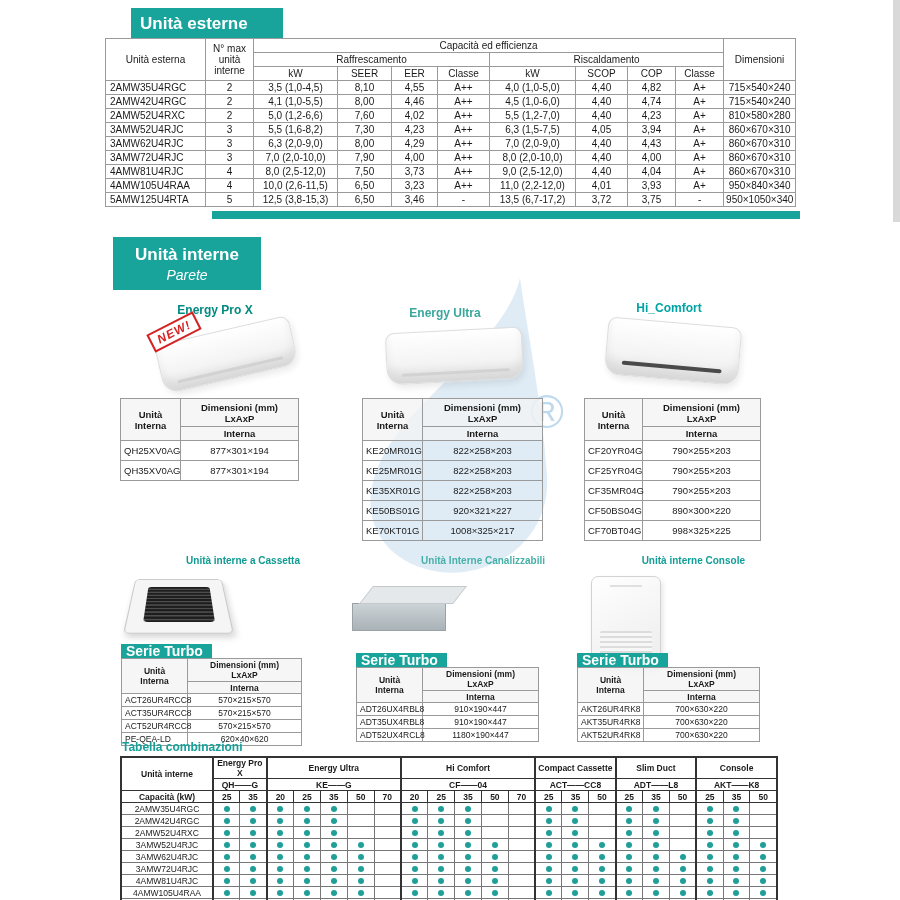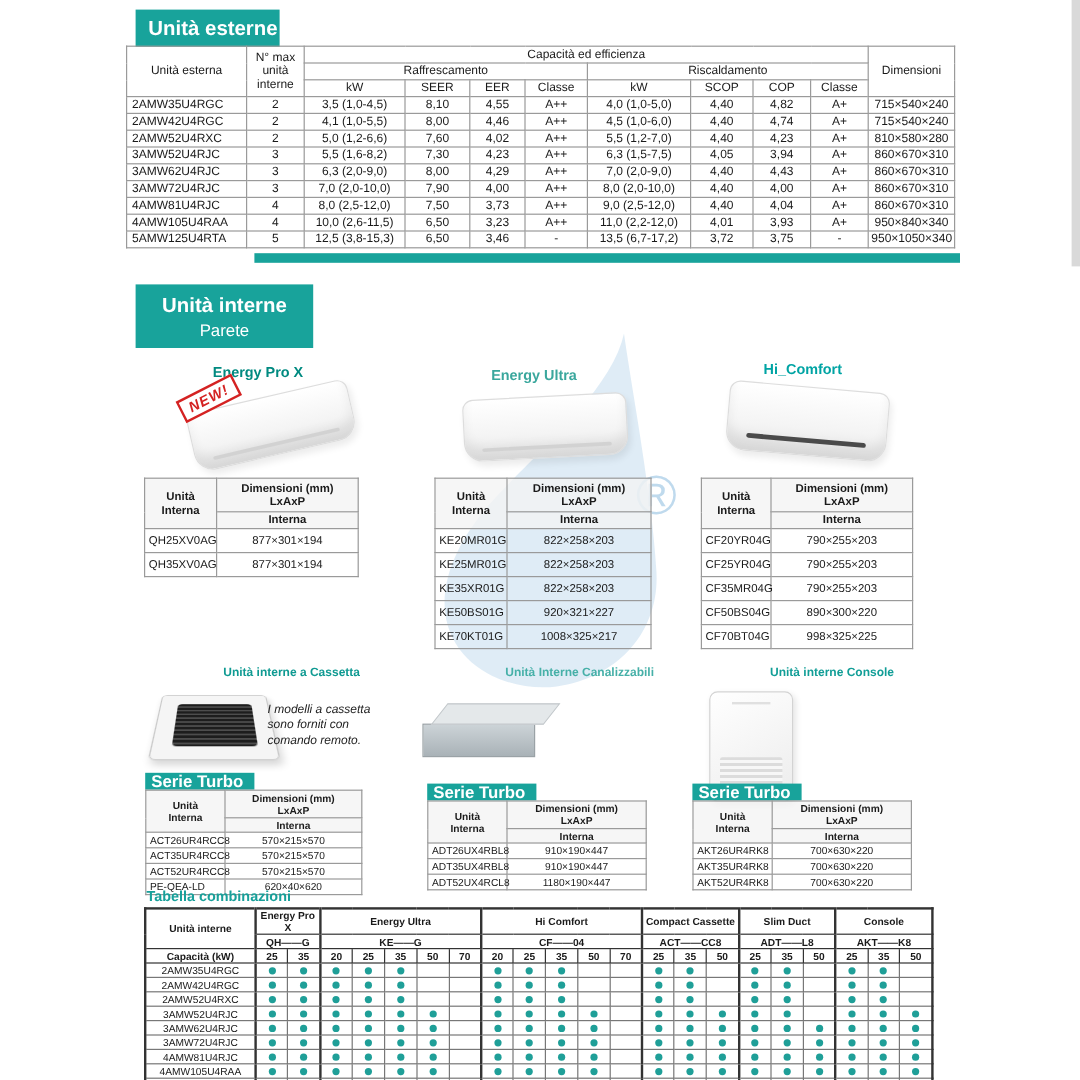--- a/index.html
+++ b/index.html
@@ -3,21 +3,21 @@
 <meta charset="utf-8">
 <style>
   html,body{margin:0;padding:0;background:#fff;}
   .page{position:relative;width:900px;height:900px;background:#fff;overflow:hidden;
         font-family:"Liberation Sans",sans-serif;color:#1a1a1a;}
   .abs{position:absolute;}
 
   
   .teal-box{background:#18a39b;color:#fff;display:flex;flex-direction:column;justify-content:center;}
   .teal-box .big{font-size:17px;font-weight:bold;padding-left:9px;}
-  .teal-box .sub{font-size:14px;text-align:center;margin-top:2px;}
+  .teal-box .sub{font-size:14px;font-style:italic;text-align:center;margin-top:2px;}
 
   
   table{border-collapse:collapse;}
   .outdoor{width:690px;table-layout:fixed;font-size:10px;}
   .outdoor th,.outdoor td{border:1px solid #9a9a9a;text-align:center;padding:0 2px;height:13px;background:transparent;}
   .outdoor th{font-weight:normal;}
   .outdoor td.left{text-align:left;padding-left:4px;}
   .prewrap{white-space:pre-line;}
 
   .teal-band{background:#18a39b;}
@@ -76,21 +76,21 @@
 <div class="page">
 
   <svg class="abs" style="left:352px;top:270px;" width="240" height="315" viewBox="0 0 240 315">
     <path d="M168,8 C158,55 96,106 56,150 C26,185 16,216 19,241 C25,286 72,307 112,302
              C163,295 198,256 195,206 C191,140 175,58 168,8 Z" fill="#c4ddee" opacity="0.55"></path>
     <text x="178" y="158" font-size="46" fill="#b9d6ec" opacity="0.9" font-family="Liberation Sans, sans-serif">®</text>
   </svg>
 
   <div class="abs scrollbar" style="left:893px;top:0;width:7px;height:222px;"></div>
 
-  <div class="abs teal-box" style="left:113px;top:8px;width:120px;height:31px;text-align:center;">
+  <div class="abs teal-box" style="left:131px;top:8px;width:152px;height:31px;">
     <div class="big">Unità esterne</div>
   </div>
 
   <table class="abs outdoor" style="left:105px;top:38px;">
     <colgroup>
       <col style="width:100px">
         <col style="width:48px">
         <col style="width:84px">
         <col style="width:54px">
       <col style="width:46px">
@@ -381,21 +381,20 @@
         </tr>
       </tbody>
   </table>
 
   <div class="abs acc-title" style="left:130px;top:555px;width:170px;color:#0f9a92;">Unità interne a Cassetta</div>
   <div class="abs" style="left:128px;top:568px;width:100px;height:70px;display:flex;align-items:center;justify-content:center;">
     <div class="cassette-panel">
         <div class="cassette-grille"></div>
       </div>
   </div>
-  <div class="abs desc" style="left:223px;top:585px;width:86px;">I modelli a cassetta sono forniti con comando remoto.</div>
   <div class="abs serie-label" style="left:121px;top:644px;width:86px;height:14px;">Serie Turbo</div>
   <div class="abs serie" style="left:121px;top:658px;">
     <table class="dimtable" style="width:180px;">
       <colgroup>
           <col style="width:66px">
           <col style="width:114px">
         </colgroup>
       <thead>
         <tr>
             <th rowspan="2" class="prewrap">Unità

